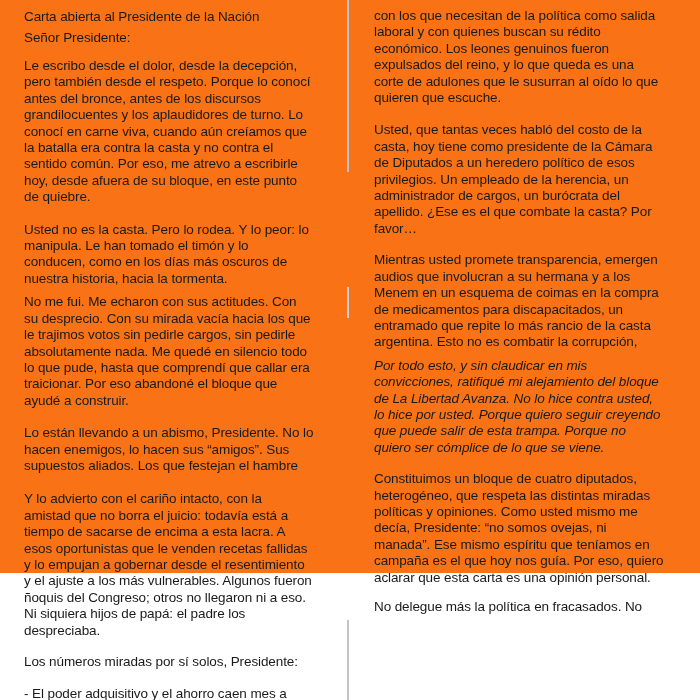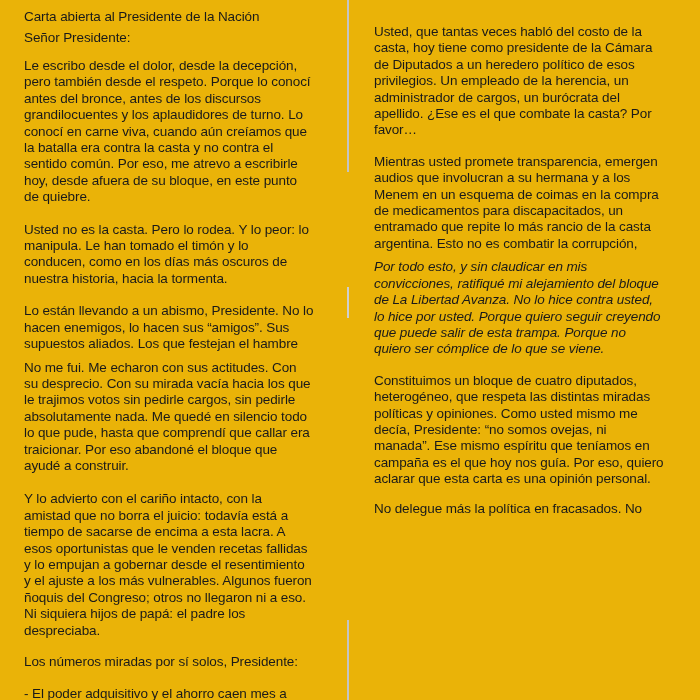--- a/index.html
+++ b/index.html
@@ -10,22 +10,22 @@
     width: 700px;
     height: 700px;
     overflow: hidden;
     background: #ffffff;
     font-family: "Liberation Sans", "DejaVu Sans", sans-serif;
     color: #1a1a1a;
   }
   .page {
     position: relative;
     width: 700px;
-    height: 700px;
-    background: #eab308;
+    height: 573px;
+    background: #f97316;
   }
   .col {
     position: absolute;
     top: 0;
     font-size: 13.5px;
     line-height: 16.4px;
     letter-spacing: -0.1px;
     color: #1a1a1a;
   }
   .col-left {
@@ -92,48 +92,54 @@
 grandilocuentes y los aplaudidores de turno. Lo
 conocí en carne viva, cuando aún creíamos que
 la batalla era contra la casta y no contra el
 sentido común. Por eso, me atrevo a escribirle
 hoy, desde afuera de su bloque, en este punto
 de quiebre.</p>
     <p class="para lp1">Usted no es la casta. Pero lo rodea. Y lo peor: lo
 manipula. Le han tomado el timón y lo
 conducen, como en los días más oscuros de
 nuestra historia, hacia la tormenta.</p>
-    <p class="para lp2">Lo están llevando a un abismo, Presidente. No lo
-hacen enemigos, lo hacen sus “amigos”. Sus
-supuestos aliados. Los que festejan el hambre</p>
     <p class="para lp3">No me fui. Me echaron con sus actitudes. Con
 su desprecio. Con su mirada vacía hacia los que
 le trajimos votos sin pedirle cargos, sin pedirle
 absolutamente nada. Me quedé en silencio todo
 lo que pude, hasta que comprendí que callar era
 traicionar. Por eso abandoné el bloque que
 ayudé a construir.</p>
+    <p class="para lp2">Lo están llevando a un abismo, Presidente. No lo
+hacen enemigos, lo hacen sus “amigos”. Sus
+supuestos aliados. Los que festejan el hambre</p>
     <p class="para lp4">Y lo advierto con el cariño intacto, con la
 amistad que no borra el juicio: todavía está a
 tiempo de sacarse de encima a esta lacra. A
 esos oportunistas que le venden recetas fallidas
 y lo empujan a gobernar desde el resentimiento
 y el ajuste a los más vulnerables. Algunos fueron
 ñoquis del Congreso; otros no llegaron ni a eso.
 Ni siquiera hijos de papá: el padre los
 despreciaba.</p>
     <p class="para lp5">Los números miradas por sí solos, Presidente:</p>
     <p class="para lp6">- El poder adquisitivo y el ahorro caen mes a</p>
   </div>
 
   <div class="divider divider-top"></div>
   <div class="divider divider-mid"></div>
   <div class="divider divider-bottom"></div>
 
   <div class="col col-right">
+    <p class="para rp0">con los que necesitan de la política como salida
+laboral y con quienes buscan su rédito
+económico. Los leones genuinos fueron
+expulsados del reino, y lo que queda es una
+corte de adulones que le susurran al oído lo que
+quieren que escuche.</p>
     <p class="para rp1">Usted, que tantas veces habló del costo de la
 casta, hoy tiene como presidente de la Cámara
 de Diputados a un heredero político de esos
 privilegios. Un empleado de la herencia, un
 administrador de cargos, un burócrata del
 apellido. ¿Ese es el que combate la casta? Por
 favor…</p>
     <p class="para rp2">Mientras usted promete transparencia, emergen
 audios que involucran a su hermana y a los
 Menem en un esquema de coimas en la compra

